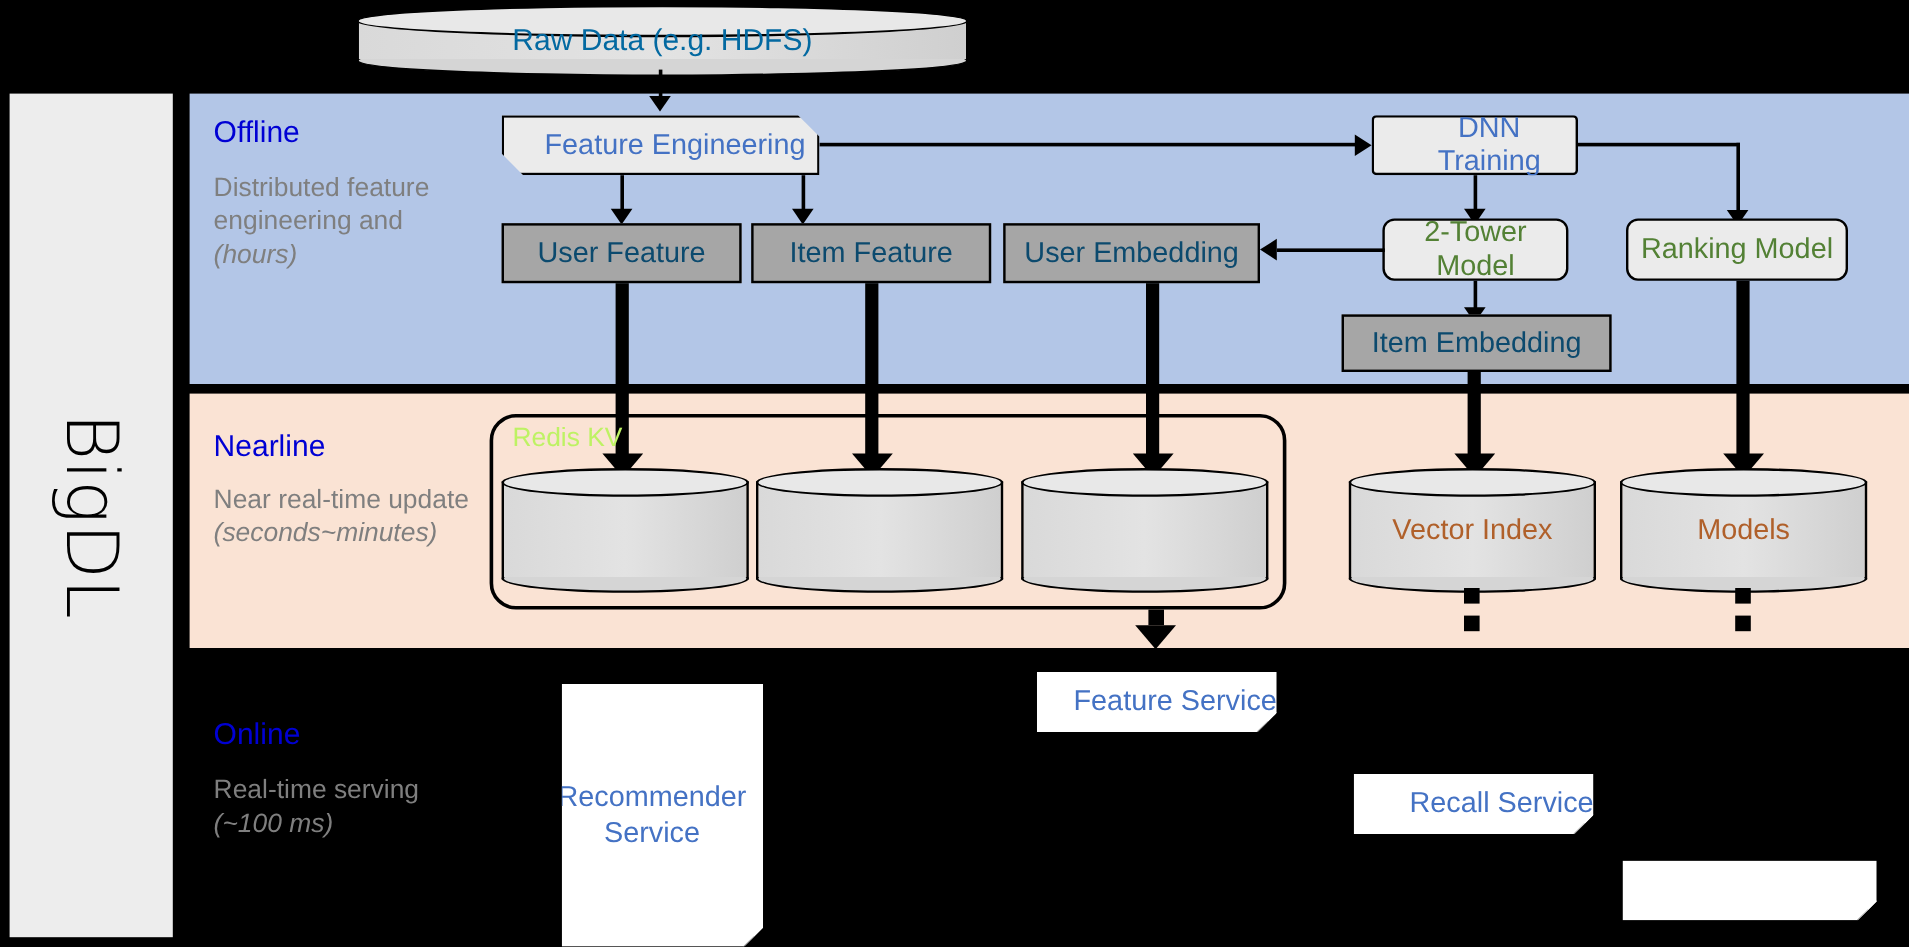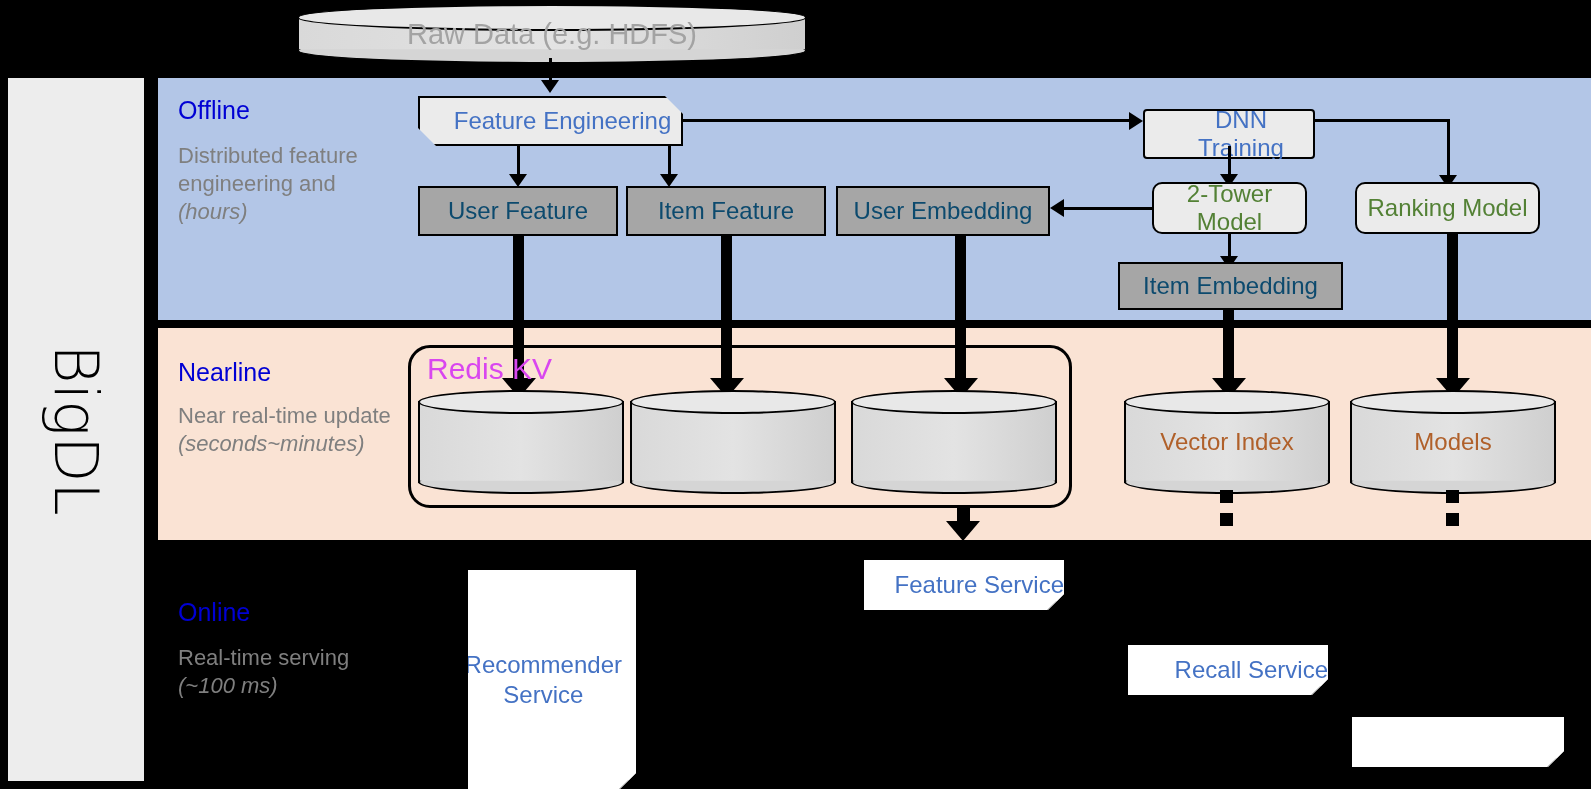--- a/index.html
+++ b/index.html
@@ -52,21 +52,21 @@
             background:#e8e8e8;border:2.5px solid #000;box-sizing:border-box;}
   .cyl .bot{position:absolute;left:0;right:0;bottom:0;height:24px;border-radius:50%;
             background:#d5d5d5;border:2.5px solid #000;box-sizing:border-box;
             clip-path:polygon(-5% 45%,105% 45%,105% 120%,-5% 120%);}
   .cyl .lbl{position:absolute;left:0;right:0;top:50%;transform:translateY(-50%);
             text-align:center;font-size:24px;color:#b0602a;z-index:3;}
 
   
   .redis-box{position:absolute;left:408px;top:345px;width:664px;height:163px;
              border:3px solid #000;border-radius:22px;box-sizing:border-box;}
-  .redis-lbl{position:absolute;left:427px;top:352px;font-size:30px;color:#d946ef;z-index:5;}
+  .redis-lbl{position:absolute;left:427px;top:352px;font-size:22px;color:#bef264;z-index:5;}
 
   
   .card{position:absolute;background:#fff;color:#4472c4;font-size:24px;
         display:flex;align-items:center;justify-content:flex-end;text-align:center;
         box-sizing:border-box;line-height:1.25;
         clip-path:polygon(0 0,100% 0,100% calc(100% - 16px),calc(100% - 16px) 100%,0 100%);}
   .card .fold{position:absolute;right:0;bottom:0;width:17px;height:17px;
               background:linear-gradient(225deg,#ffffff 0%,#ffffff 45%,#d0d0d0 46%,#8a8a8a 100%);
               clip-path:polygon(100% 0,100% 100%,0 100%);}
 
@@ -110,40 +110,40 @@
 
   <div class="band-title" style="left:178px;top:598px;">Online</div>
   <div class="band-desc" style="left:178px;top:644px;">
     <span>Real-time serving </span><em>(~100 ms)</em>
   </div>
 
   <div class="cyl" style="left:297px;top:4px;width:510px;height:60px;">
     <div class="body" style="top:13px;bottom:13px;"></div>
     <div class="top" style="height:27px;"></div>
     <div class="bot" style="height:27px;"></div>
-    <div class="lbl" style="color:#a3a3a3;font-size:29px;">Raw Data (e.g. HDFS)</div>
+    <div class="lbl" style="color:#0369a1;font-size:25px;">Raw Data (e.g. HDFS)</div>
   </div>
 
   <div class="ln thin-v" style="left:549px;top:58px;height:26px;"></div>
   <div class="ah-down" style="left:541px;top:80px;"></div>
 
   <div class="node proc proc-blue cut-corner" style="left:418px;top:96px;width:265px;height:50px;">
     <span>Feature Engineering</span>
   </div>
 
   <div class="ln thin-h" style="left:683px;top:119px;width:450px;"></div>
   <div class="ah-right" style="left:1129px;top:112px;"></div>
 
   <div class="ln thin-v" style="left:517px;top:146px;height:32px;"></div>
   <div class="ah-down" style="left:509px;top:174px;"></div>
 
   <div class="ln thin-v" style="left:668px;top:146px;height:32px;"></div>
   <div class="ah-down" style="left:660px;top:174px;"></div>
 
-  <div class="node proc proc-blue pinch" style="left:1143px;top:96px;width:172px;height:50px;margin-top:13px;">
+  <div class="node proc proc-blue pinch" style="left:1143px;top:96px;width:172px;height:50px;">
     <span>DNN Training</span>
   </div>
 
   <div class="ln thin-v" style="left:1228px;top:146px;height:32px;"></div>
   <div class="ah-down" style="left:1220px;top:174px;"></div>
 
   <div class="ln thin-h" style="left:1315px;top:119px;width:135px;"></div>
   <div class="ln thin-v" style="left:1447px;top:119px;height:60px;"></div>
   <div class="ah-down" style="left:1439px;top:175px;"></div>
 

